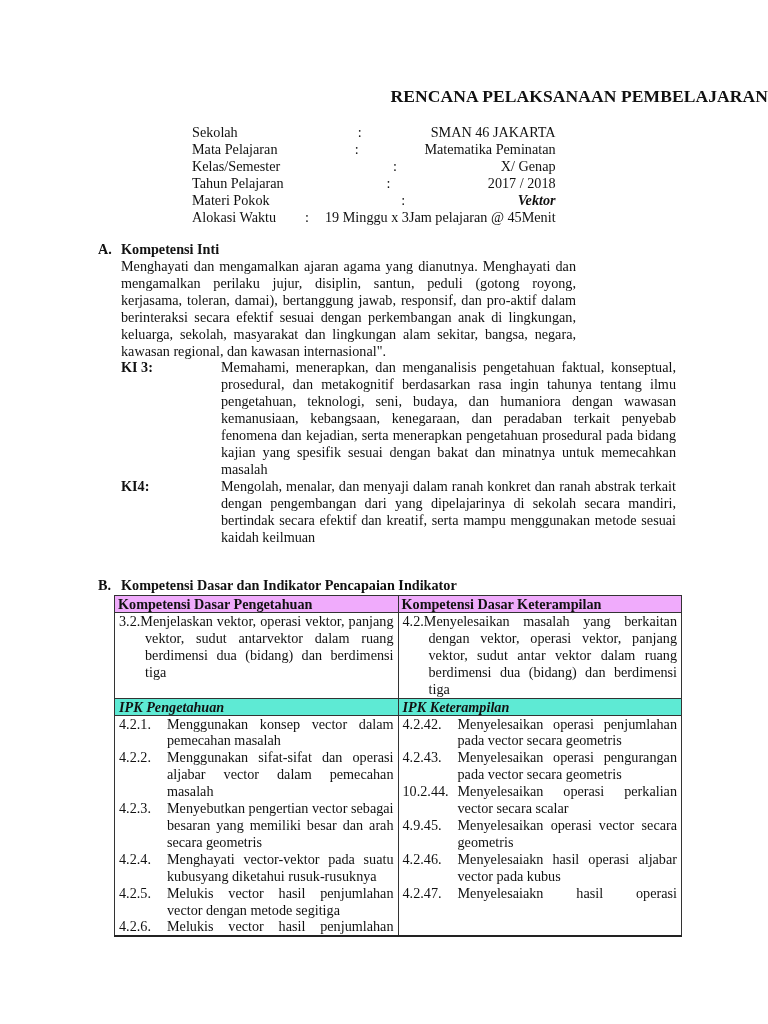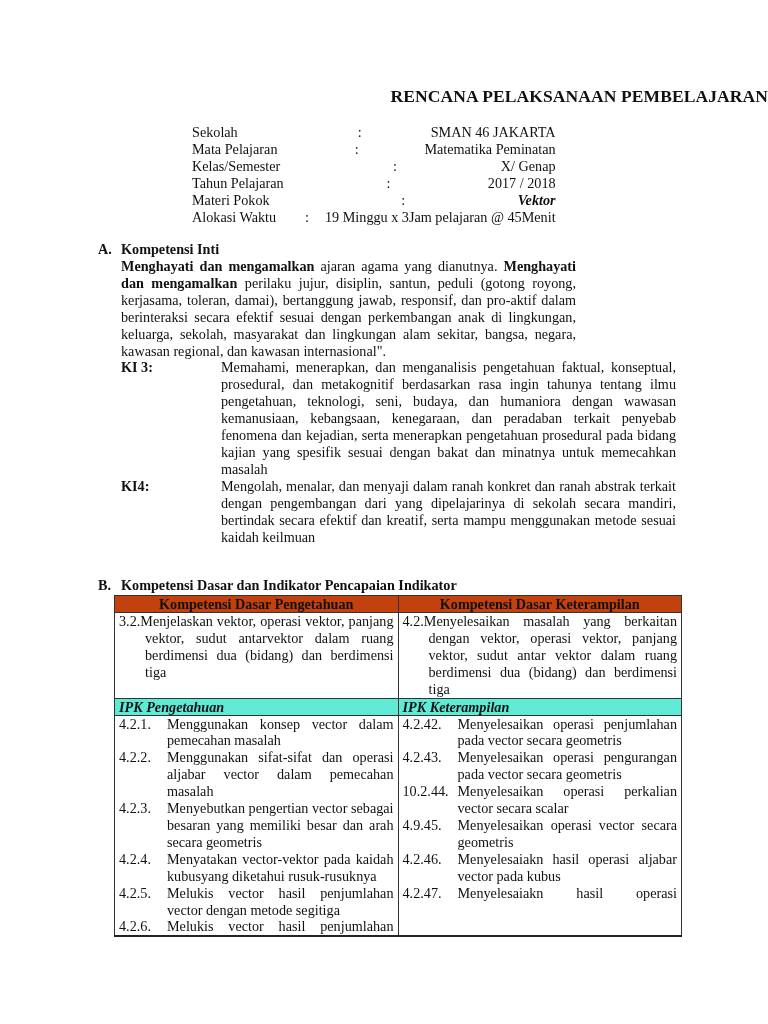--- a/index.html
+++ b/index.html
@@ -11,26 +11,26 @@
   .meta-row { display:flex; height:17px;justify-content:space-between; }
   .meta-label { width:113px; }
   .meta-colon { width:20px; }
   .meta-val.italic { font-style:italic; font-weight:bold; }
   .secA { position:absolute; top:241px; left:98px; width:580px; }
   .sec-head { font-weight:bold; line-height:17px; display:flex; }
   .sec-letter { width:23px; }
   .ki { display:flex; margin-left:23px; line-height:16.9px; }
   .ki-label { width:100px; font-weight:bold; flex-shrink:0; }
   .ki-text { width:455px; text-align:justify; }
-  .ki-text b { font-weight:bold; }
+  .ki-text b { font-weight:normal; }
   .secB { position:absolute; top:577px; left:98px; }
   table { position:absolute; top:595px; left:114px; width:568px; border-collapse:collapse;
           font-size:14.2px; line-height:16.9px; border-bottom:2px solid #222; }
   td, th { border:1px solid #333; vertical-align:top; padding:0 4px; }
-  th { background:#c2410c; font-weight:bold; text-align:center; line-height:16px; padding:0 3px;margin-left:16px; }
+  th { background:#f0abfc; font-weight:bold; text-align:left; line-height:16px; padding:0 3px;margin-left:16px; }
   td.ipk { background:#5eead4; font-weight:bold; font-style:italic; line-height:16px; }
   .item { display:flex; }
   .item-num { flex-shrink:0; width:48px; }
   .item-num.w { width:55px; }
   .item-text { text-align:justify; text-align-last:auto; flex:1; }
   .hang { padding-left:44px; text-indent:-44px; text-align:justify; }
 </style>
 </head>
 <body>
 
@@ -119,21 +119,21 @@
       <div class="item">
             <span class="item-num">4.2.2.</span>
             <span class="item-text">Menggunakan sifat-sifat dan operasi aljabar vector dalam pemecahan masalah</span>
           </div>
       <div class="item">
             <span class="item-num">4.2.3.</span>
             <span class="item-text">Menyebutkan pengertian vector sebagai besaran yang memiliki besar dan arah secara geometris</span>
           </div>
       <div class="item">
             <span class="item-num">4.2.4.</span>
-            <span class="item-text">Menyatakan vector-vektor pada kaidah kubusyang diketahui rusuk-rusuknya</span>
+            <span class="item-text">Menghayati vector-vektor pada suatu kubusyang diketahui rusuk-rusuknya</span>
           </div>
       <div class="item">
             <span class="item-num">4.2.5.</span>
             <span class="item-text">Melukis vector hasil penjumlahan vector dengan metode segitiga</span>
           </div>
       <div class="item">
             <span class="item-num">4.2.6.</span>
             <span class="item-text" style="text-align-last:justify">Melukis vector hasil penjumlahan</span>
           </div>
     </td>

